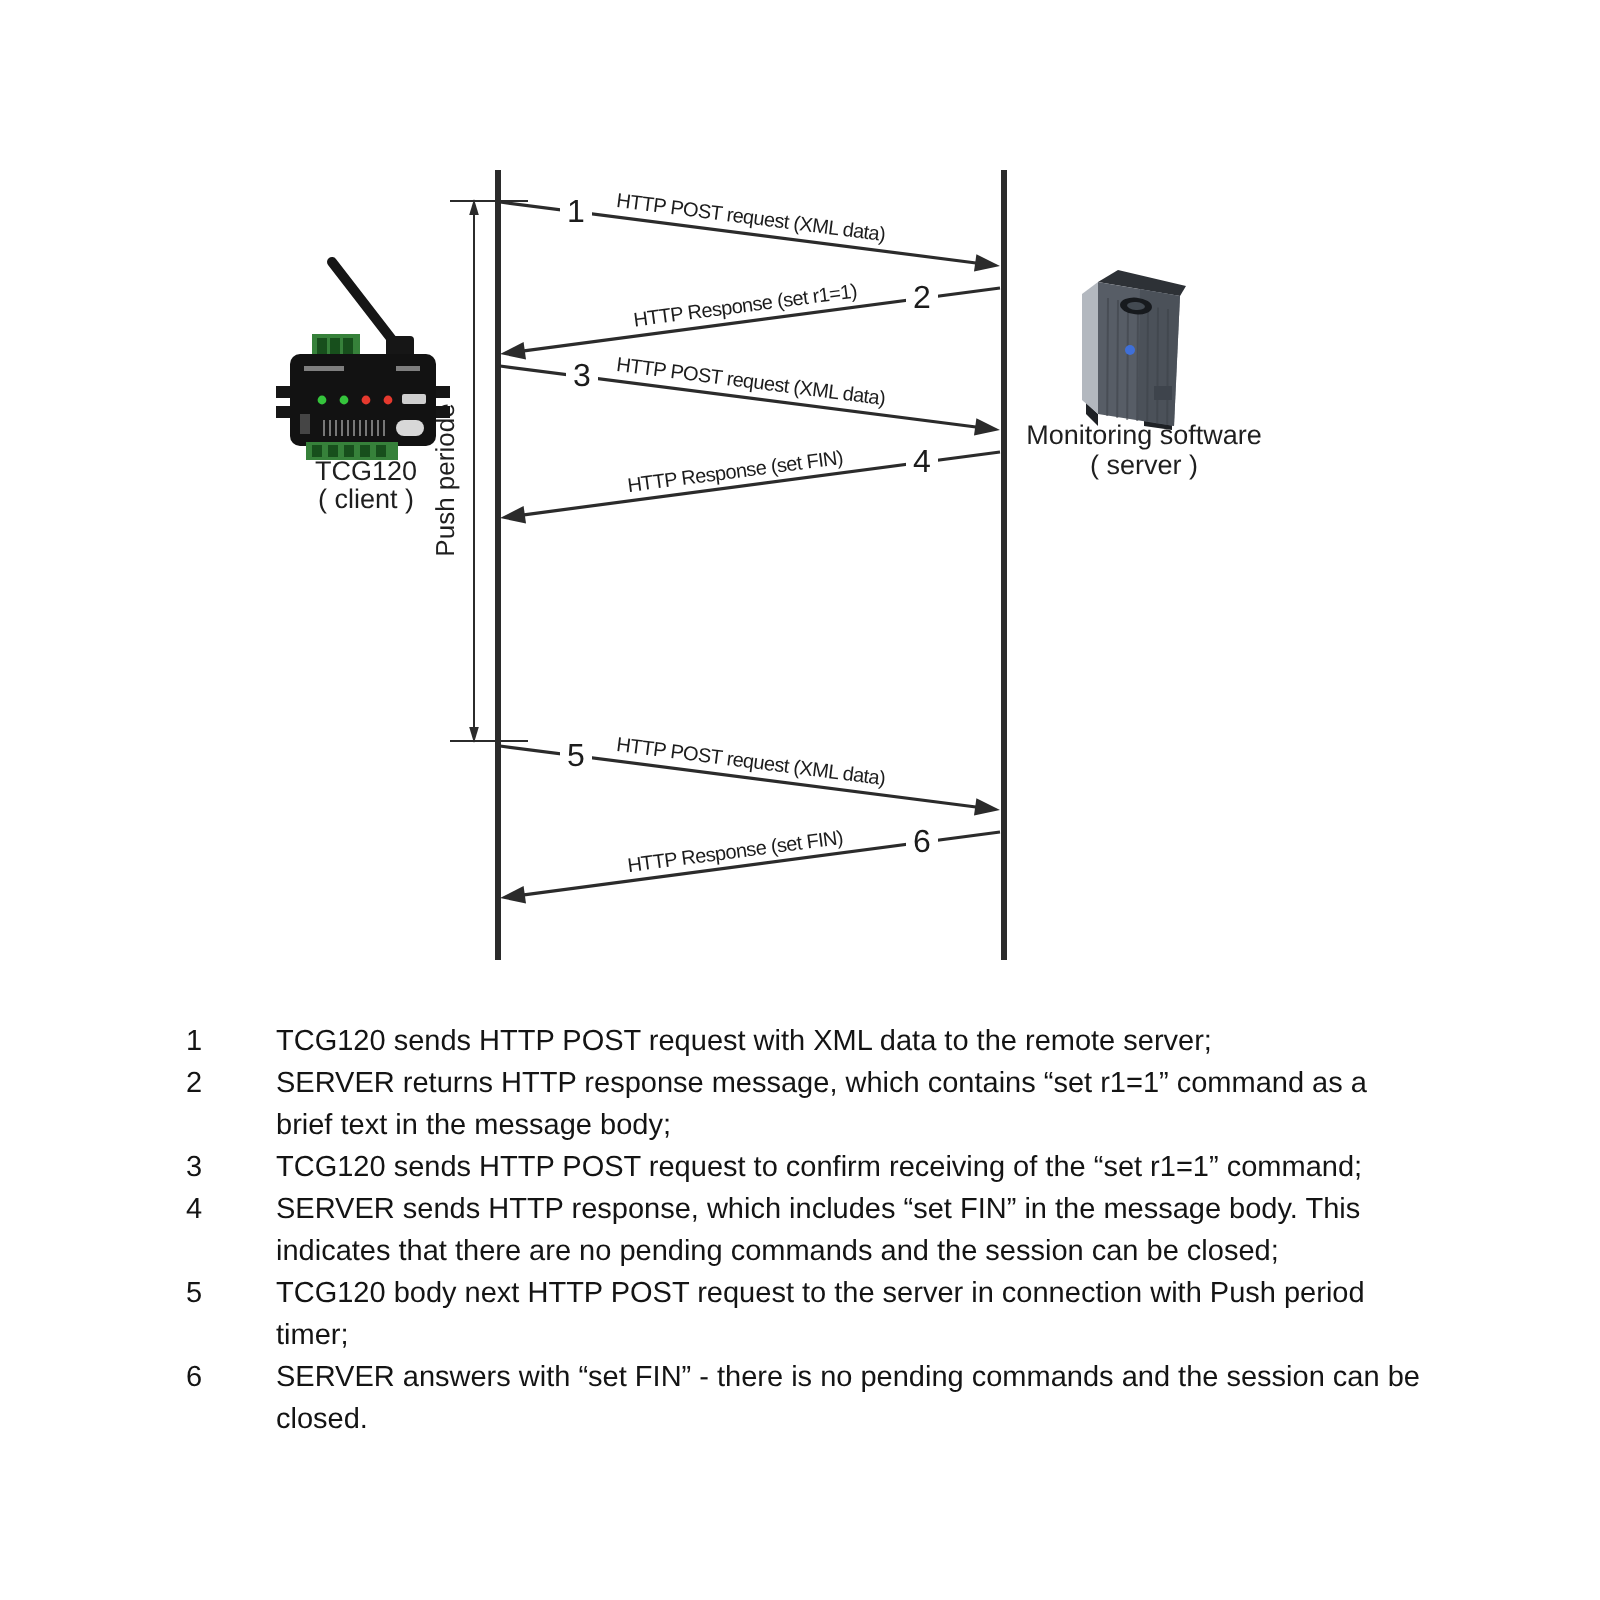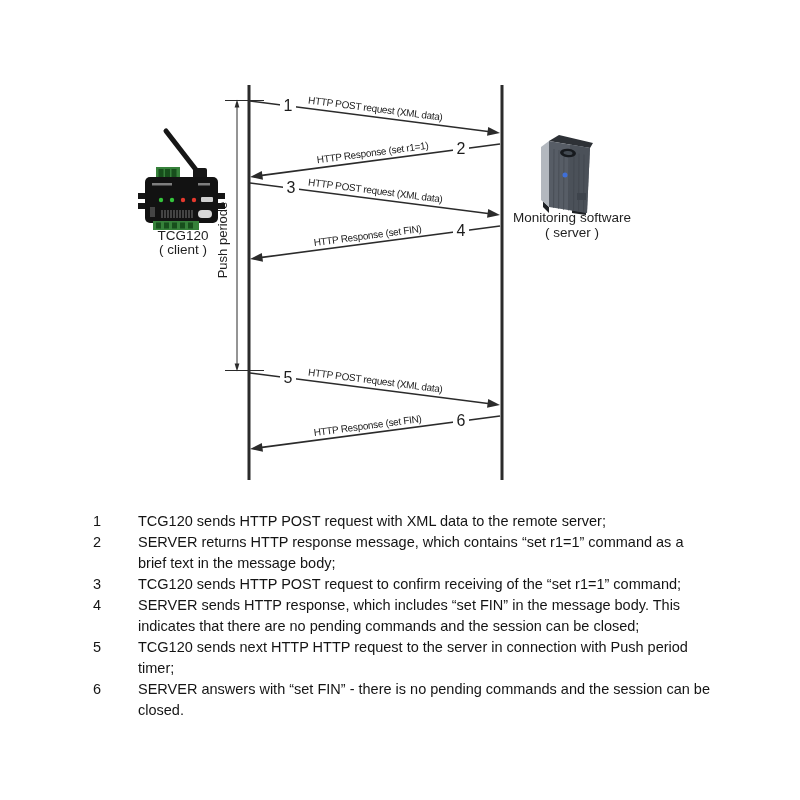--- a/index.html
+++ b/index.html
@@ -144,21 +144,21 @@
     <div class="legend-item">
       <div class="legend-num">3</div>
       <div class="legend-text">TCG120 sends HTTP POST request to confirm receiving of the “set r1=1” command;</div>
     </div>
     <div class="legend-item">
       <div class="legend-num">4</div>
       <div class="legend-text">SERVER sends HTTP response, which includes “set FIN” in the message body. This indicates that there are no pending commands and the session can be closed;</div>
     </div>
     <div class="legend-item">
       <div class="legend-num">5</div>
-      <div class="legend-text">TCG120 sends next HTTP HTTP request to the server in connection with Push period timer;</div>
+      <div class="legend-text">TCG120 body next HTTP POST request to the server in connection with Push period timer;</div>
     </div>
     <div class="legend-item">
       <div class="legend-num">6</div>
       <div class="legend-text">SERVER answers with “set FIN” - there is no pending commands and the session can be closed.</div>
     </div>
   </div>
 
 </div>
 
 </body></html>

